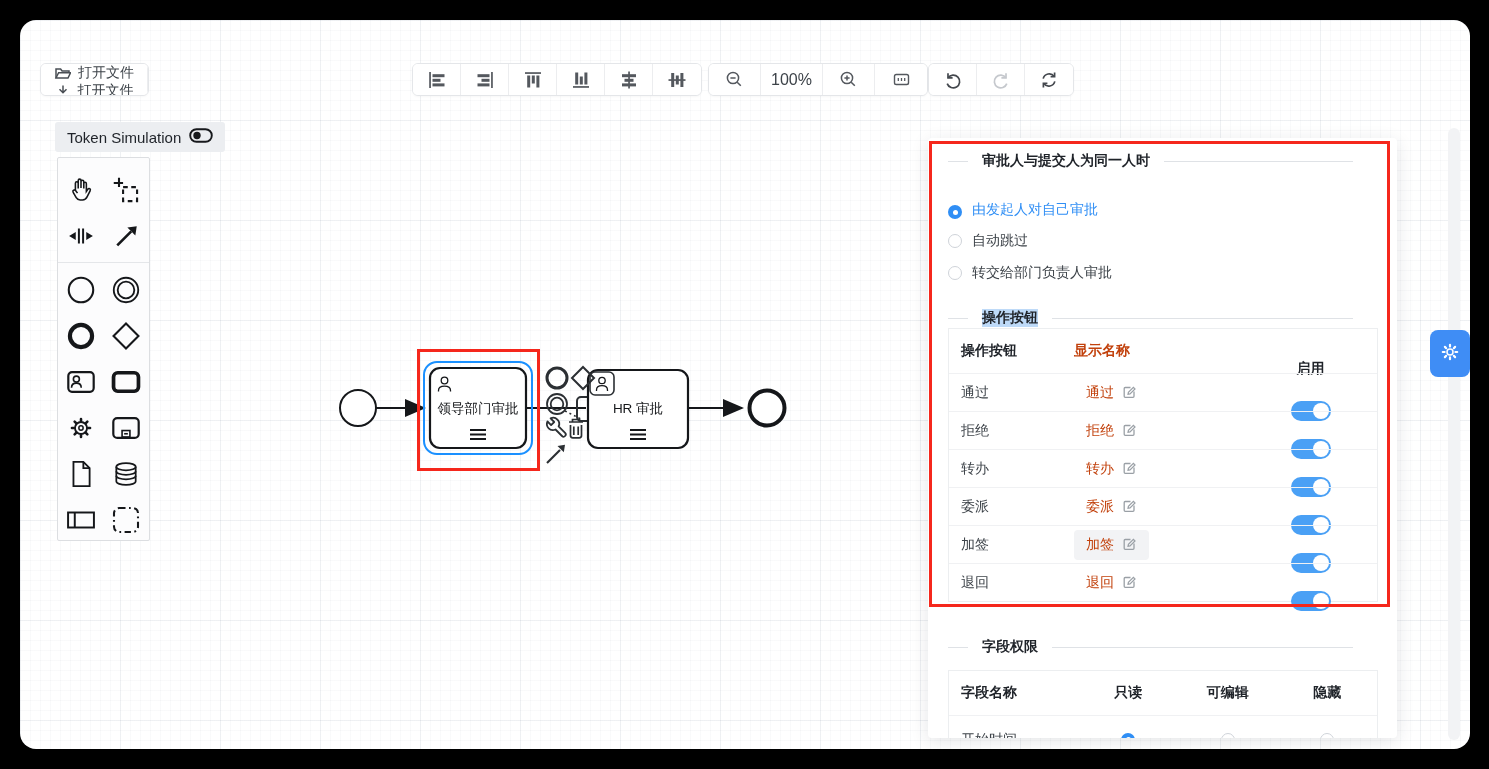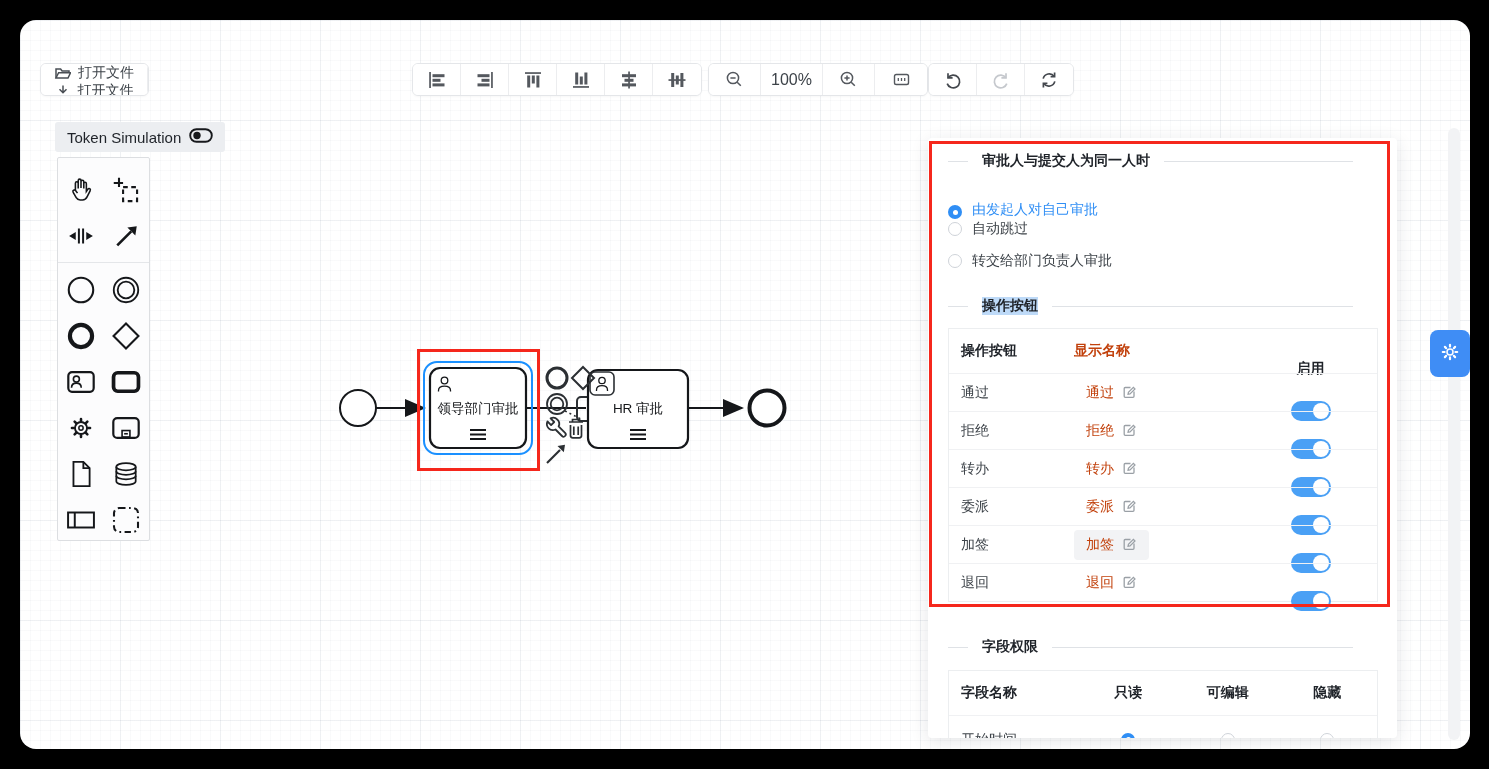--- a/index.html
+++ b/index.html
@@ -418,21 +418,21 @@
     <div class="sec-head" style="margin-top:14px;">
       <span class="sec-dash"></span>
       <span class="sec-title">审批人与提交人为同一人时</span>
       <span class="sec-line"></span>
     </div>
 
     <div class="radio-row" style="margin-top:29px;align-items:flex-end;">
       <span class="radio checked"></span>
       <span class="radio-label sel">由发起人对自己审批</span>
     </div>
-    <div class="radio-row" style="">
+    <div class="radio-row" style="margin-top:12px;">
       <span class="radio"></span>
       <span class="radio-label">自动跳过</span>
     </div>
     <div class="radio-row" style="margin-top:12px;">
       <span class="radio"></span>
       <span class="radio-label">转交给部门负责人审批</span>
     </div>
 
     <div class="sec-head" style="margin-top:26px;">
       <span class="sec-dash"></span>

